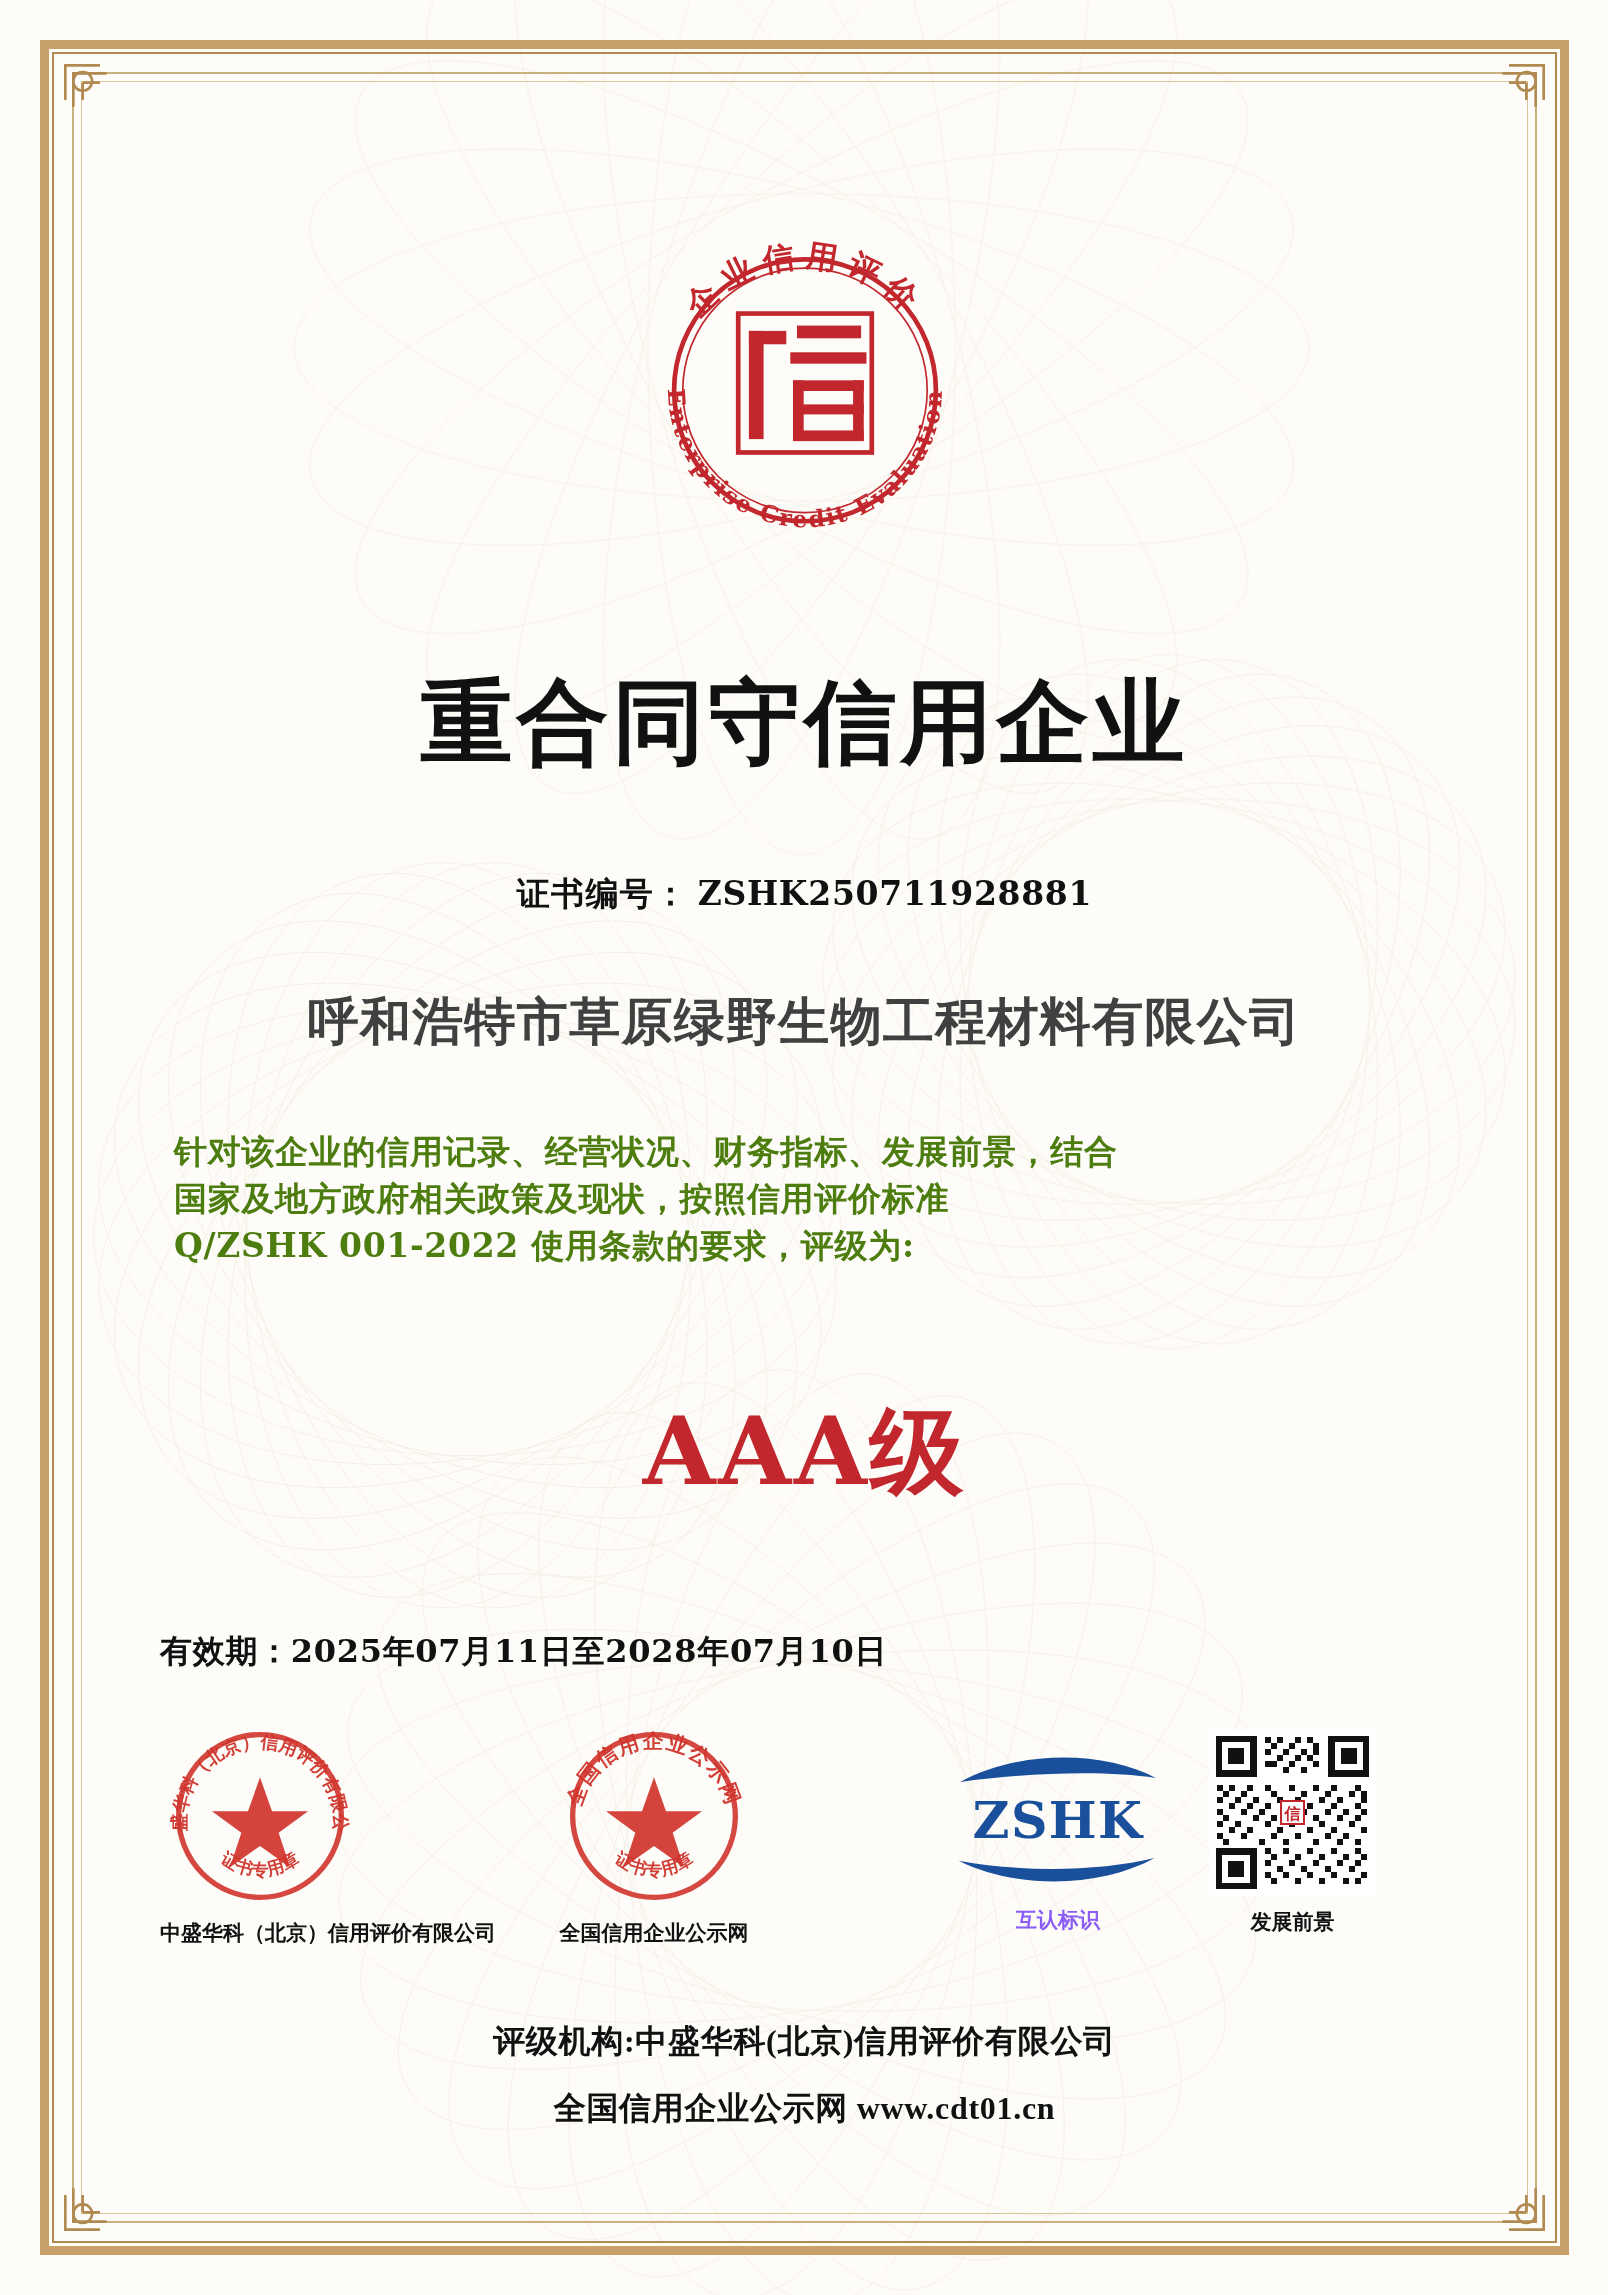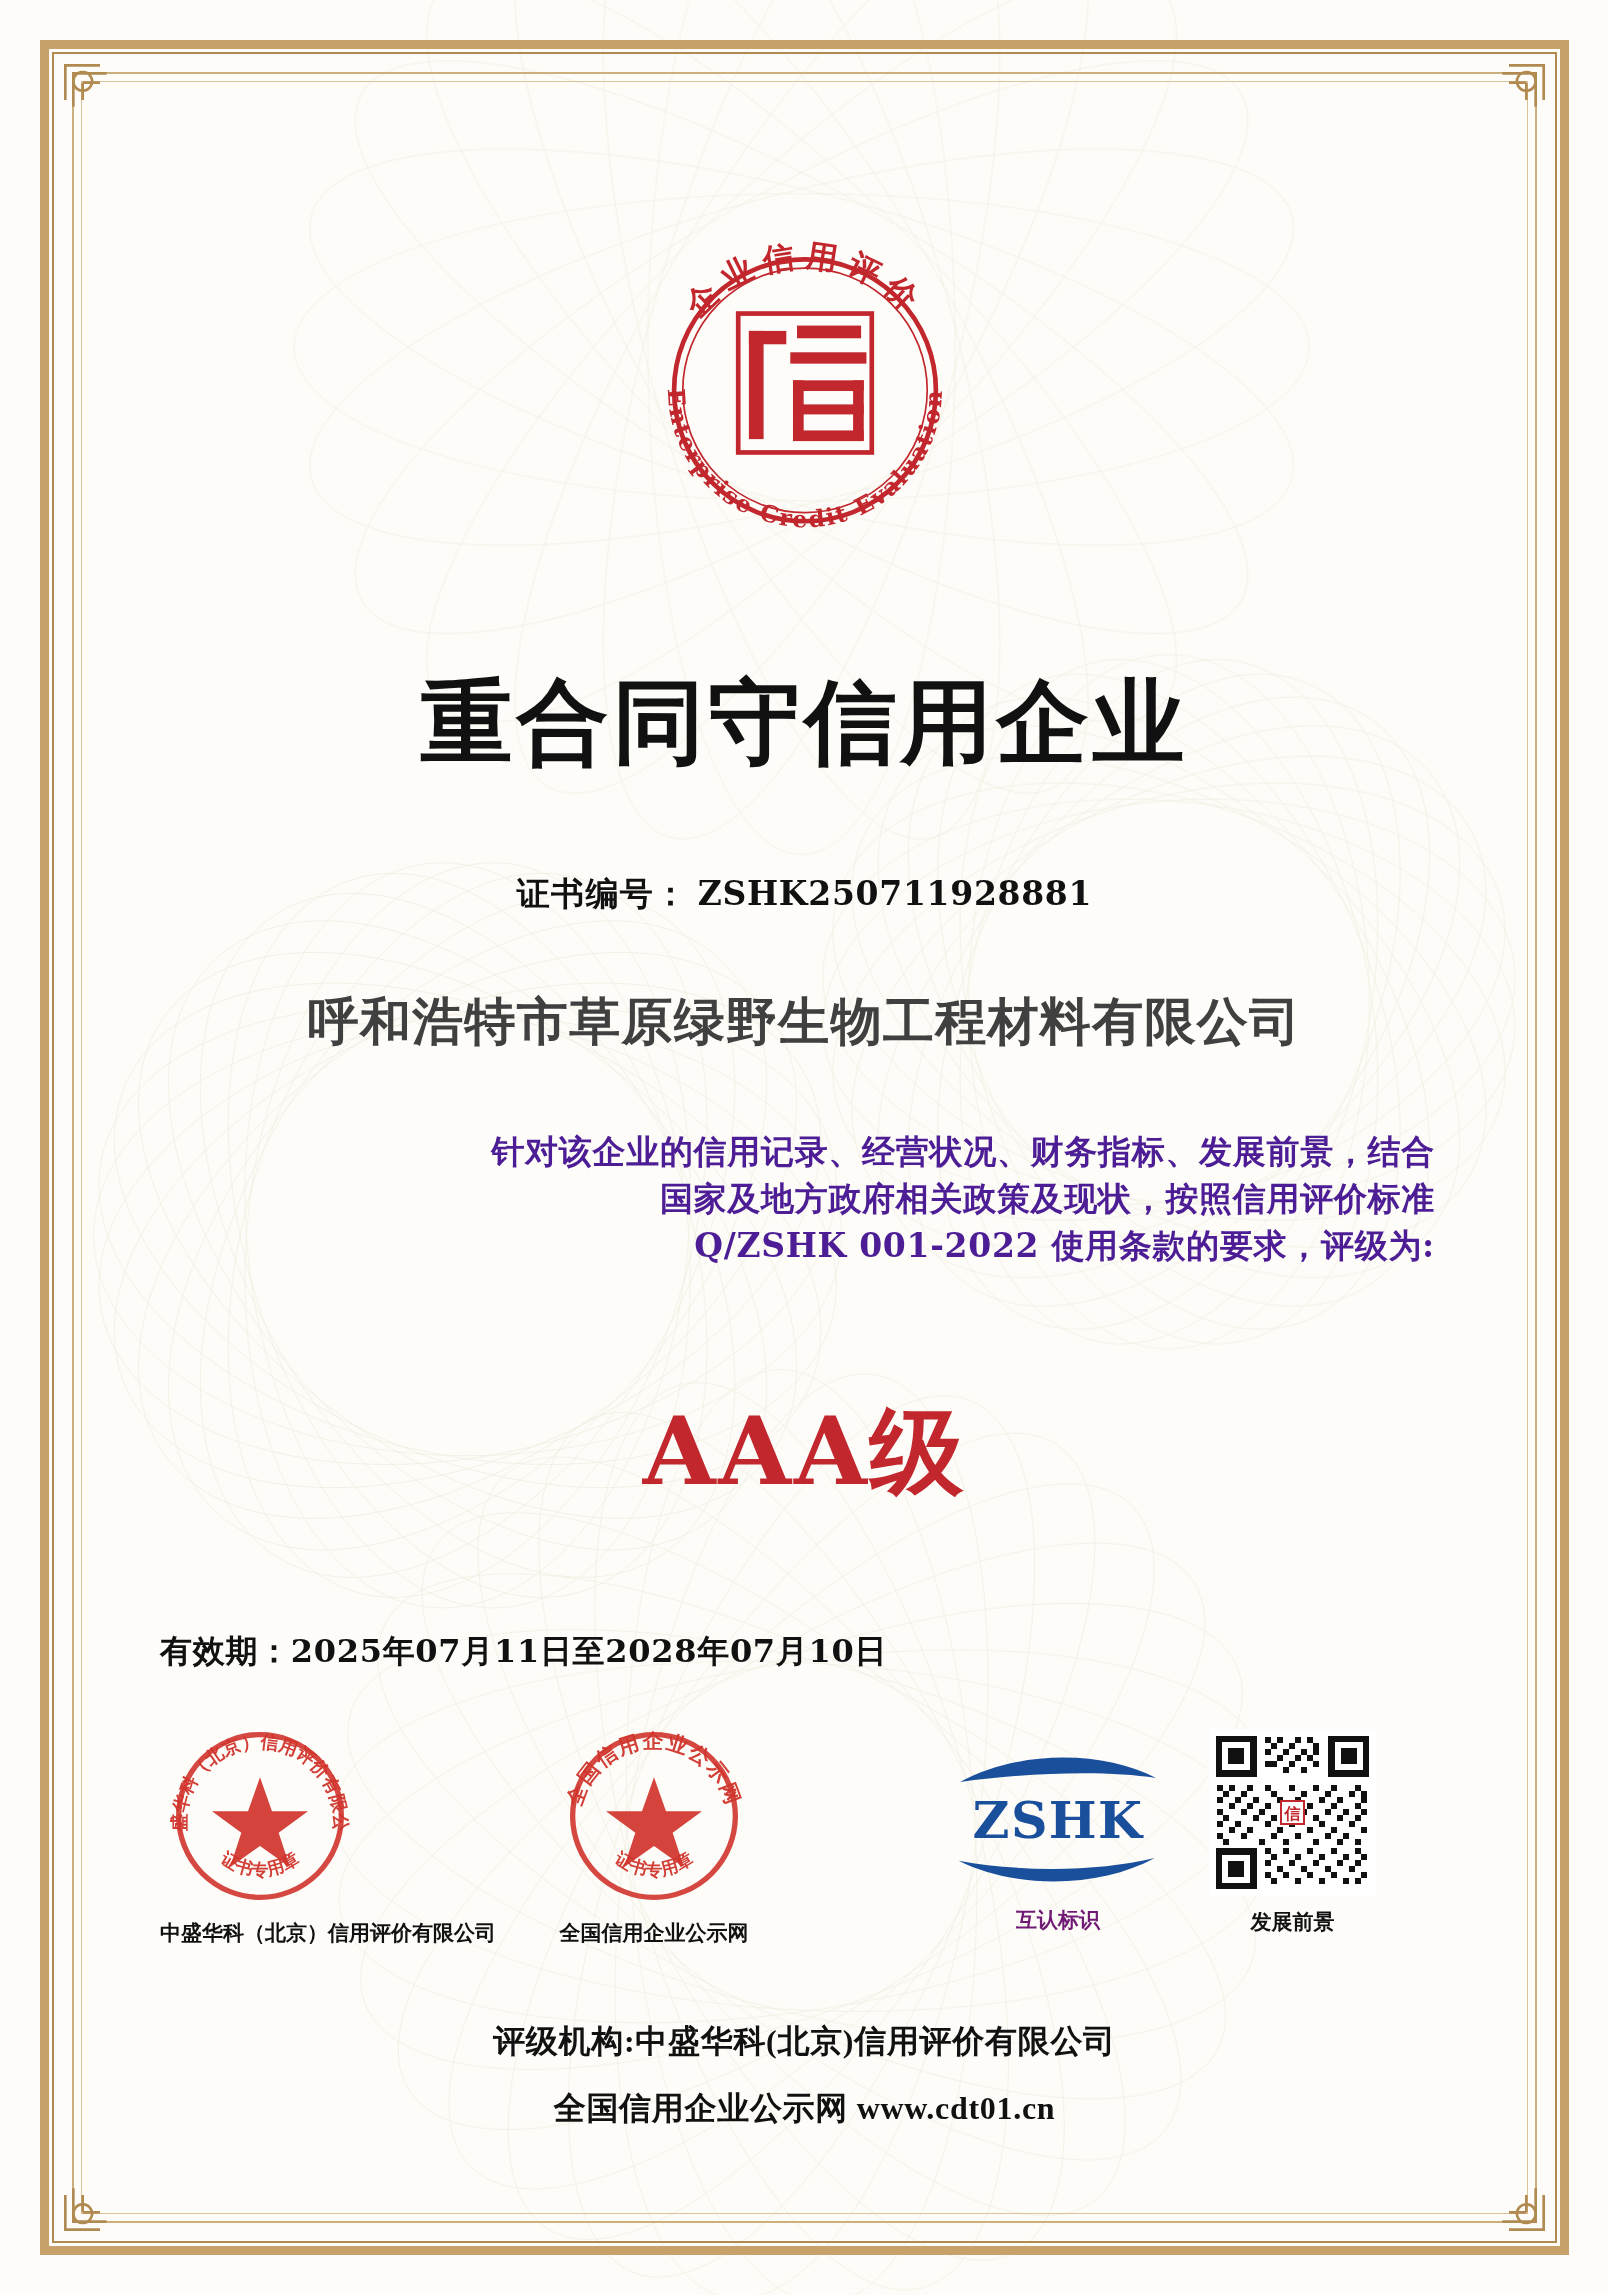--- a/index.html
+++ b/index.html
@@ -117,26 +117,26 @@
     color: #404040;
     letter-spacing: 1.3px;
     white-space: nowrap;
   }
 
   .paragraph {
     position: absolute;
     top: 1129px;
     left: 174px;
     right: 174px;
-    text-align: right;
+    text-align: left;
     font-family: "DejaVu Serif", "Liberation Serif", serif;
     font-weight: bold;
     font-size: 33px;
     line-height: 1.42;
-    color: #4c1d95;
+    color: #4d7c0f;
     letter-spacing: 0.7px;
   }
   .paragraph .line { display: block; white-space: nowrap; }
 
   .grade {
     position: absolute;
     top: 1389px;
     left: 0; right: 0;
     text-align: center;
     font-family: "DejaVu Serif", "Liberation Serif", serif;
@@ -191,21 +191,21 @@
 
   .logo-zshk {
     width: 220px;
     height: 154px;
     position: relative;
   }
   .zshk-caption {
     font-family: "DejaVu Serif", "Liberation Serif", serif;
     font-weight: bold;
     font-size: 21px;
-    color: #701a75;
+    color: #8b5cf6;
     margin-top: 9.4px;
   }
 
   .qr-box {
     width: 167px;
     height: 167px;
   }
   .qr-caption {
     font-family: "DejaVu Serif", "Liberation Serif", serif;
     font-weight: bold;

